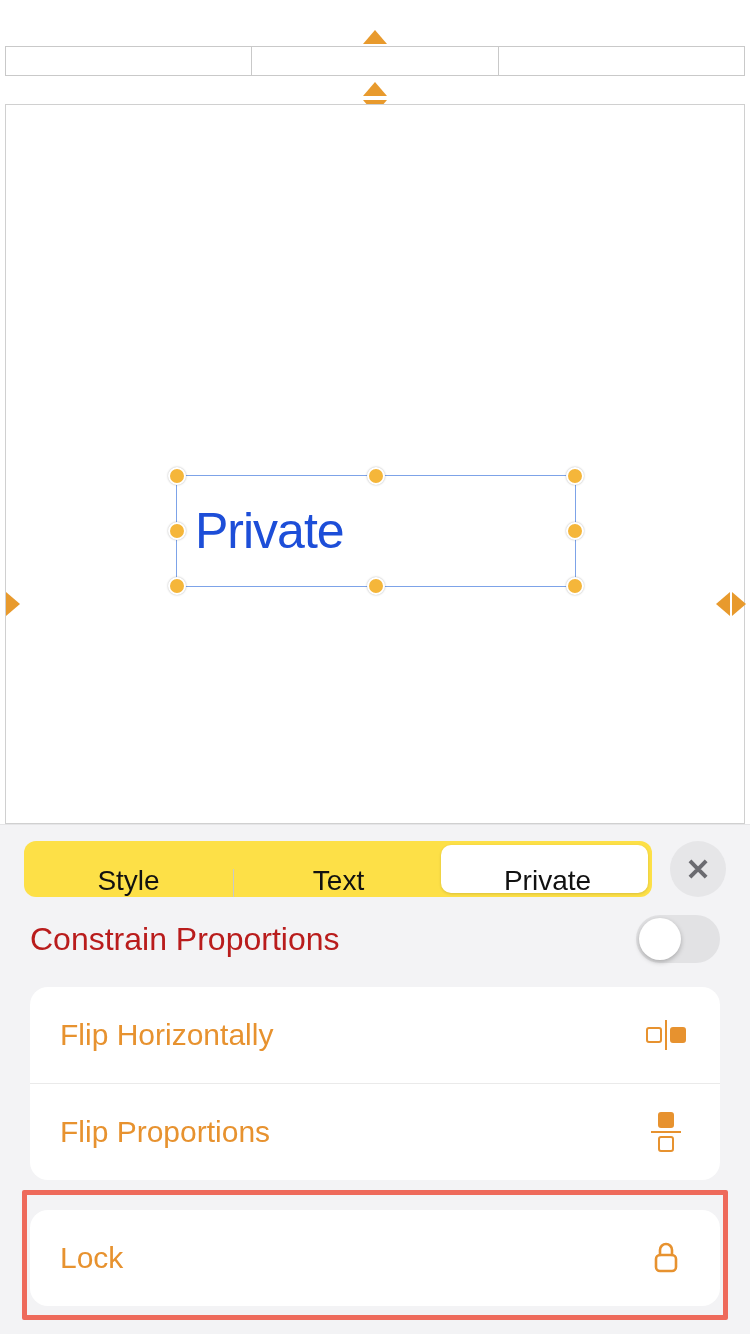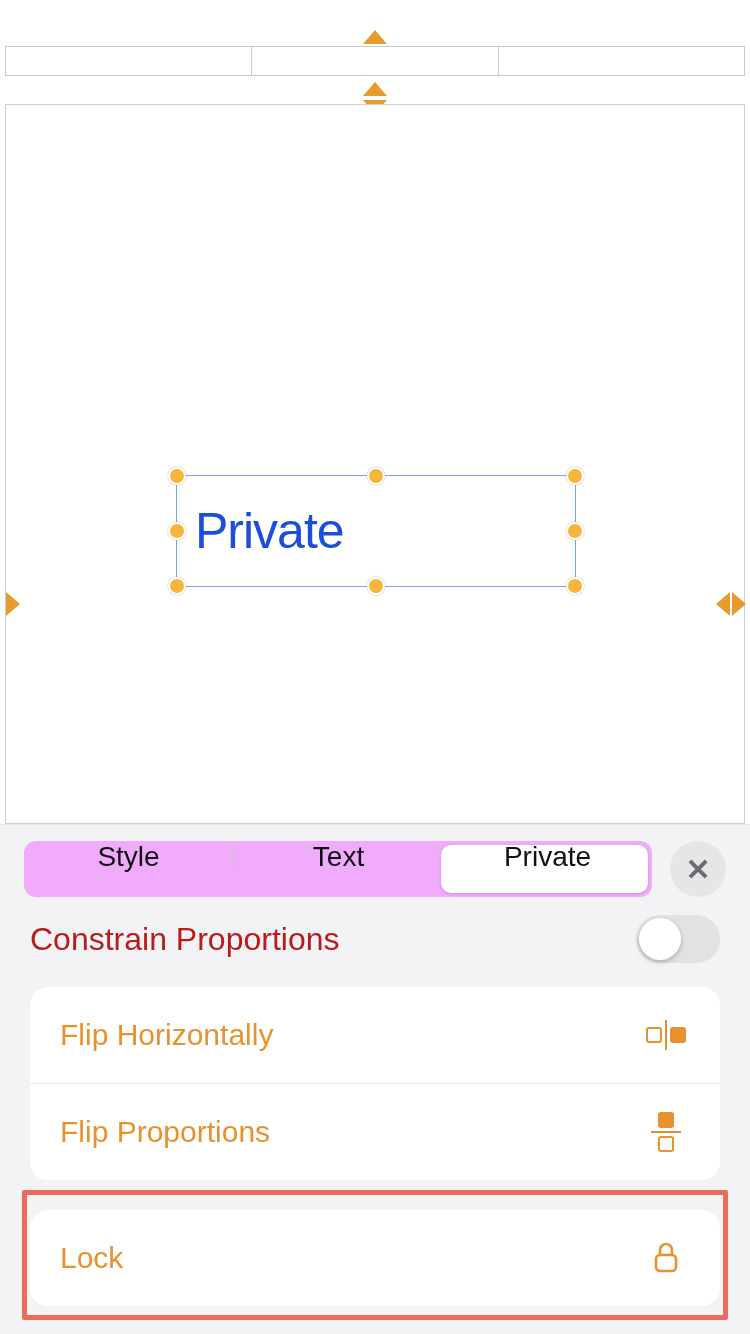--- a/index.html
+++ b/index.html
@@ -108,24 +108,24 @@
   }
   .seg-row {
     display: flex;
     align-items: center;
     padding: 16px 24px 12px 24px;
     gap: 18px;
   }
   .segmented {
     flex: 1;
     display: flex;
-    background: #f0abfc;
+    background: #fde047;
     border-radius: 12px;
     height: 56px;
-    align-items: flex-start;
+    align-items: flex-end;
     position: relative;
   }
   .seg-item {
     flex: 1;
     text-align: center;
     font-size: 28px;
     color: #111;
     z-index: 1;
     position: relative;
   }

